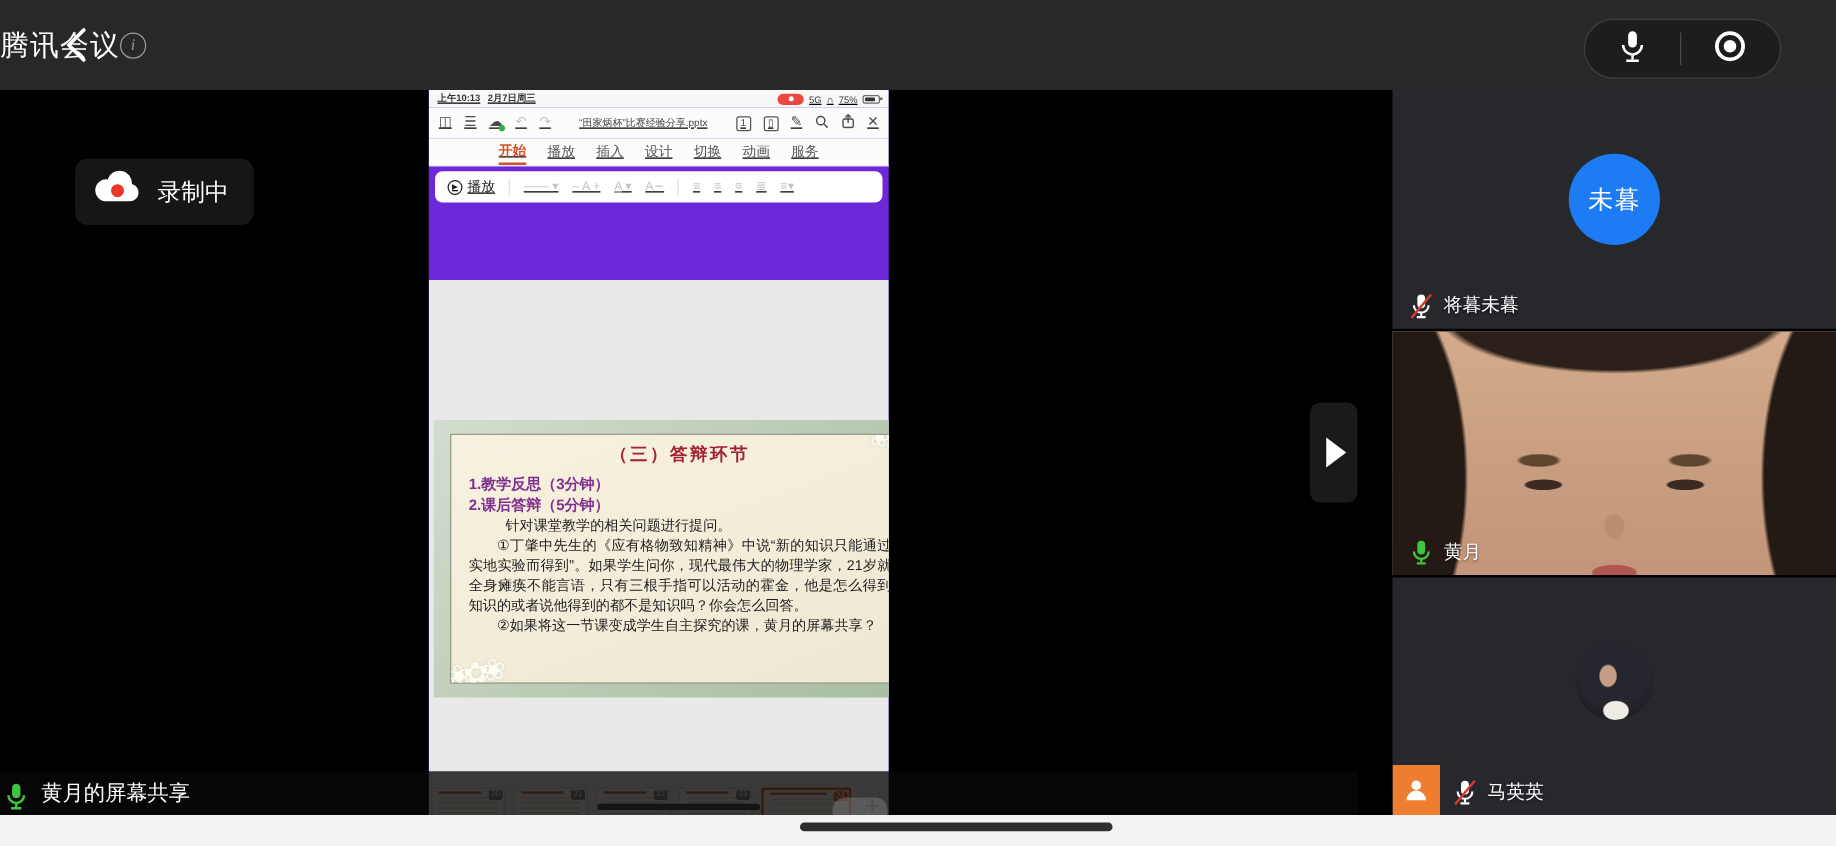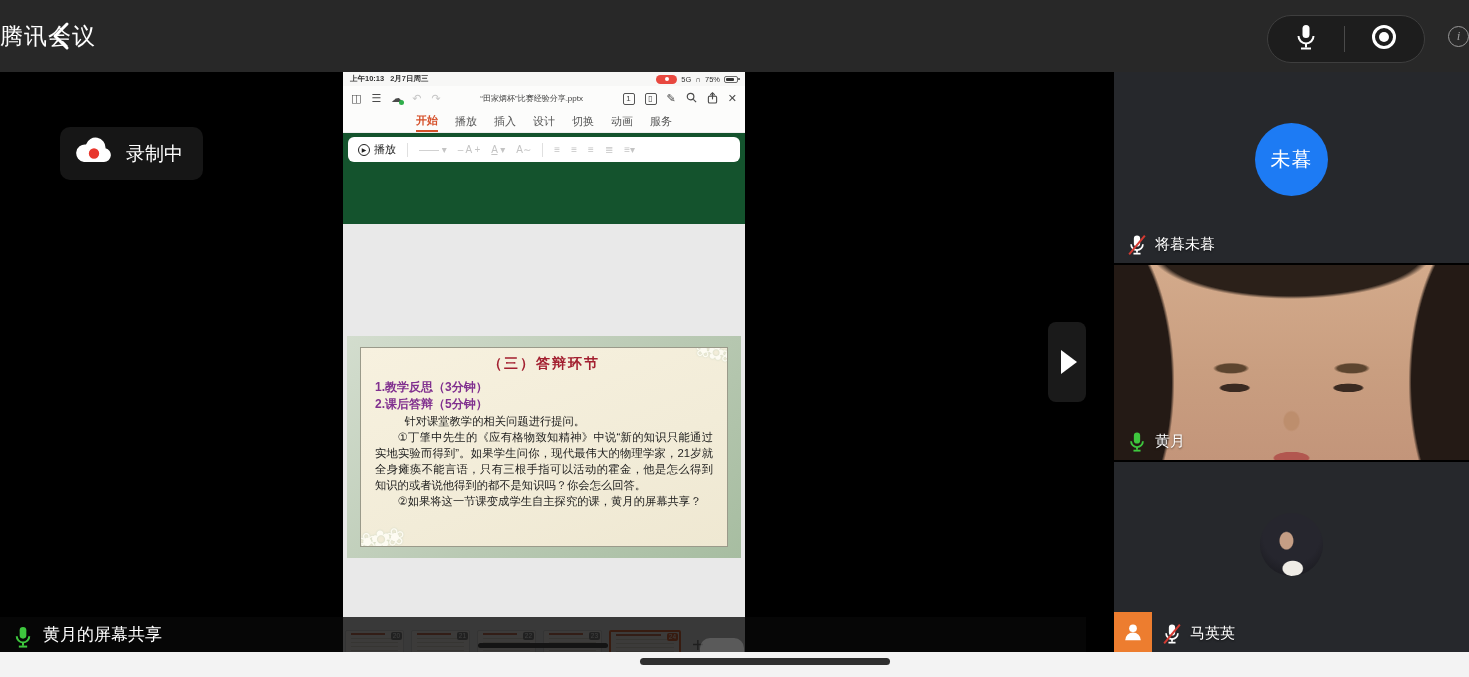--- a/index.html
+++ b/index.html
@@ -3,32 +3,32 @@
 <meta charset="utf-8">
 <style>
   * { margin:0; padding:0; box-sizing:border-box; }
   html,body { background:#000; }
   body { font-family:"Liberation Sans","DejaVu Sans",sans-serif; }
   #screen { position:relative; width:1469px; height:677px; background:#000; overflow:hidden; }
 
   
   .topbar { position:absolute; left:0; top:0; width:1469px; height:72px; background:#282828; }
   .back-btn { position:absolute; left:44px; top:18px; width:36px; height:36px; cursor:pointer; }
-  .title-wrap { position:absolute; left:0; top:0; width:100%; height:72px; display:flex; align-items:center; justify-content:space-between; gap:10px; }
+  .title-wrap { position:absolute; left:0; top:0; width:100%; height:72px; display:flex; align-items:center; justify-content:flex-start; }
   .app-title { color:#fff; font-size:23px; font-weight:500; letter-spacing:1px; }
   .info-icon { width:21px; height:21px; border:1.5px solid #9a9a9a; border-radius:50%; color:#9a9a9a; font-size:13px; font-style:italic; font-family:"Liberation Serif",serif; display:flex; align-items:center; justify-content:center; }
   .sys-pill { position:absolute; right:44px; top:15px; width:158px; height:48px; background:#1d1d1d; border:1px solid #3e3e3e; border-radius:26px; display:flex; align-items:center; justify-content:space-evenly; }
   .sys-divider { width:1px; height:26px; background:#4a4a4a; }
 
   
   .rec-badge { position:absolute; left:60px; top:127px; height:53px; padding:0 20px 0 14px; background:rgba(25,25,25,0.88); border-radius:10px; display:flex; align-items:center; gap:12px; }
   .rec-badge-label { color:#fff; font-size:19px; }
 
   
-  .ipad { position:absolute; left:343px; top:72px; width:402px; height:580px; background:#14532d; overflow:hidden; }
+  .ipad { position:absolute; left:343px; top:72px; width:368px; height:580px; background:#6d28d9; overflow:hidden;text-decoration:underline; }
   .ipad-status { height:14px; background:#f7f7f6; display:flex; align-items:center; justify-content:space-between; padding:0 7px; font-size:7.5px; color:#333; }
   .ipad-status-left { display:flex; gap:6px; font-weight:bold; }
   .ipad-status-right { display:flex; align-items:center; gap:4px; }
   .rec-pill { width:21px; height:9px; background:#e8483f; border-radius:5px; display:flex; align-items:center; justify-content:center; }
   .rec-pill i { width:4px; height:4px; background:#fff; border-radius:50%; }
   .battery { position:relative; width:14px; height:7px; border:1px solid #6b6b6b; border-radius:2px; }
   .battery i { position:absolute; left:1px; top:1px; width:70%; height:3px; background:#333; border-radius:1px; }
   .battery:after { content:""; position:absolute; right:-3px; top:1.5px; width:2px; height:2px; background:#6b6b6b; }
   .ipad-toolbar { height:25px; background:#fcfcfb; display:flex; align-items:center; padding:0 8px; gap:10px; color:#444; }
   .tb-ic { font-size:11px; line-height:1; color:#4a4a4a; cursor:pointer; }
@@ -66,21 +66,21 @@
   .thumb .tcontent { position:absolute; inset:4px 5px; background:repeating-linear-gradient(#f4f2ee 0 3px, #d9d4c8 3px 4px); }
   .thumb .tbar { position:absolute; left:5px; top:2px; right:18px; height:3px; background:#c96a4a; }
   .thumb-badge { position:absolute; right:1px; top:1px; background:#7a7a7a; color:#fff; font-size:6.5px; padding:0 2px; border-radius:2px; line-height:8px; z-index:2; }
   .thumb.current { width:72px; height:54px; border:2px solid #e0622d; }
   .thumb.current .thumb-badge { background:#e0622d; }
   .add-slide { font-size:20px; color:#6f6f6f; margin-left:4px; margin-top:4px; cursor:pointer; }
   .grid-fab { position:absolute; right:1px; top:414px; width:44px; height:46px; background:rgba(130,130,130,0.45); border-radius:10px; display:flex; align-items:center; justify-content:center; color:#f0f0f0; font-size:19px; cursor:pointer; z-index:7; }
   .ipad-home { position:absolute; left:135px; bottom:4px; width:130px; height:5px; background:#141414; border-radius:3px; z-index:7; }
 
   
-  .share-banner { position:absolute; left:0; top:617px; width:1086px; height:35px; background:rgba(8,8,8,0.78); display:flex; align-items:center; gap:10px; padding-left:13px; z-index:6; }
+  .share-banner { position:absolute; left:0; top:617px; width:1086px; height:35px; background:rgba(8,8,8,0.78); display:flex; align-items:center; gap:10px; padding-left:3px; z-index:6; }
   .share-banner-label { color:#fff; font-size:17px; }
   .expand-tab { position:absolute; left:1048px; top:322px; width:38px; height:80px; background:#1a1a1a; border-radius:8px; display:flex; align-items:center; justify-content:center; cursor:pointer; }
   .expand-arrow { width:0; height:0; border-top:12px solid transparent; border-bottom:12px solid transparent; border-left:16px solid #fff; margin-left:4px; }
 
   
   .tile { position:absolute; left:1114px; width:355px; background:#26282c; overflow:hidden; }
   .tile-label { position:absolute; left:13px; bottom:9px; display:flex; align-items:center; gap:8px; z-index:3; }
   .tile-name { color:#fff; font-size:15px; text-shadow:0 1px 2px rgba(0,0,0,0.6); }
   .avatar-circle { position:absolute; left:141px; top:51px; width:73px; height:73px; border-radius:50%; background:#1d7bf4; display:flex; align-items:center; justify-content:center; color:#fff; font-size:20px; letter-spacing:1px; }
   .mic-wrap { width:20px; height:20px; position:relative; flex:0 0 auto; }

